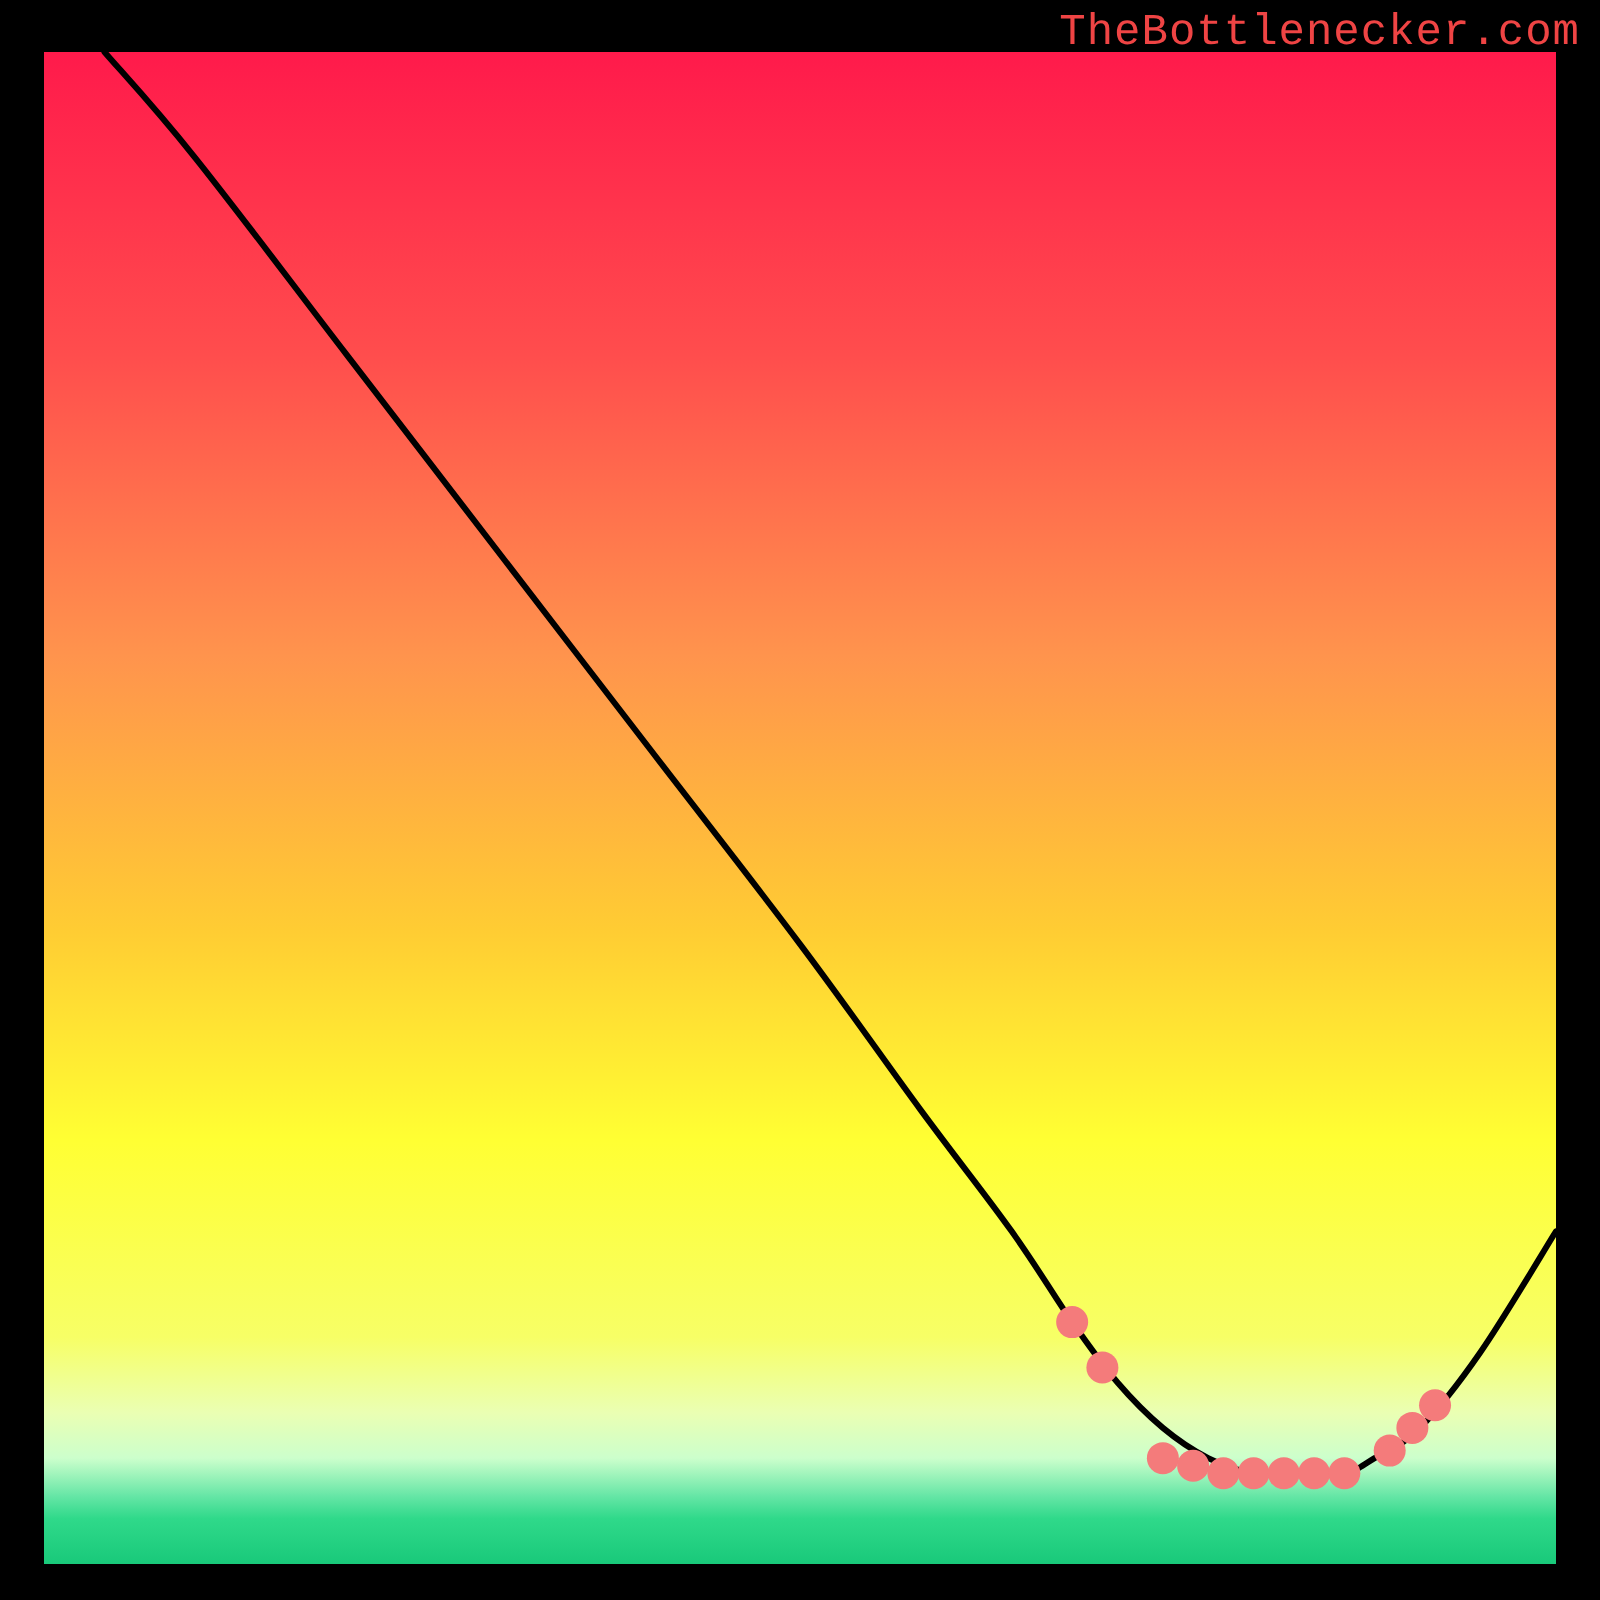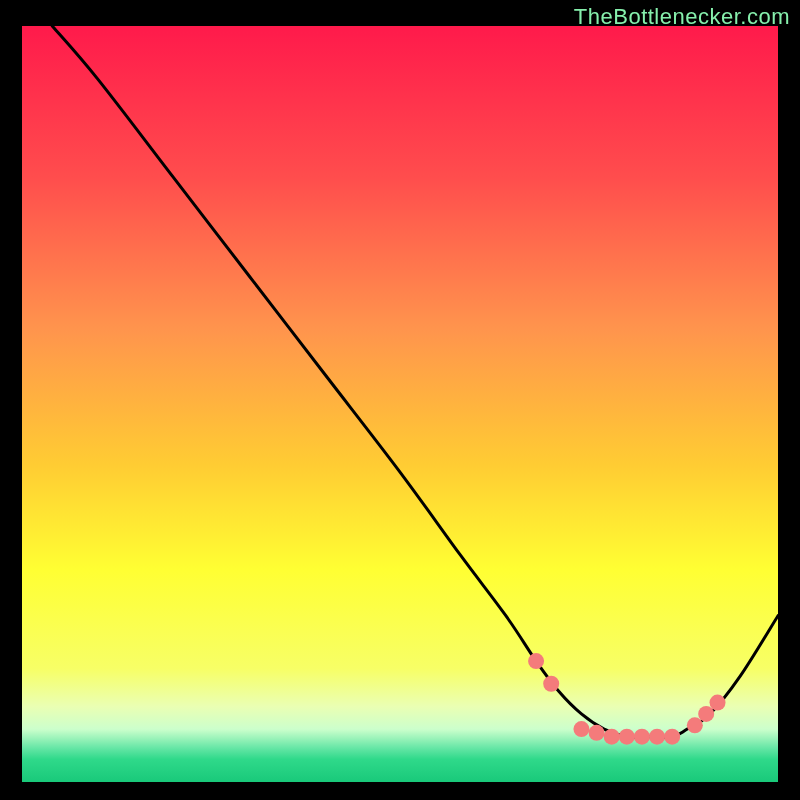--- a/index.html
+++ b/index.html
@@ -13,24 +13,25 @@
   }
   .stage {
     position: relative;
     width: 800px;
     height: 800px;
   }
   .attribution {
     position: absolute;
     top: 4px;
     right: 10px;
-    color: #86efac;
+    color: #ef4444;
     font-size: 22px;
     letter-spacing: 0.5px;
     font-weight: 500;
+    font-family: Liberation Mono, monospace;
   }
   .plot {
     position: absolute;
     left: 22px;
     top: 26px;
     width: 756px;
     height: 756px;
   }
   svg { display: block; }
 </style>

